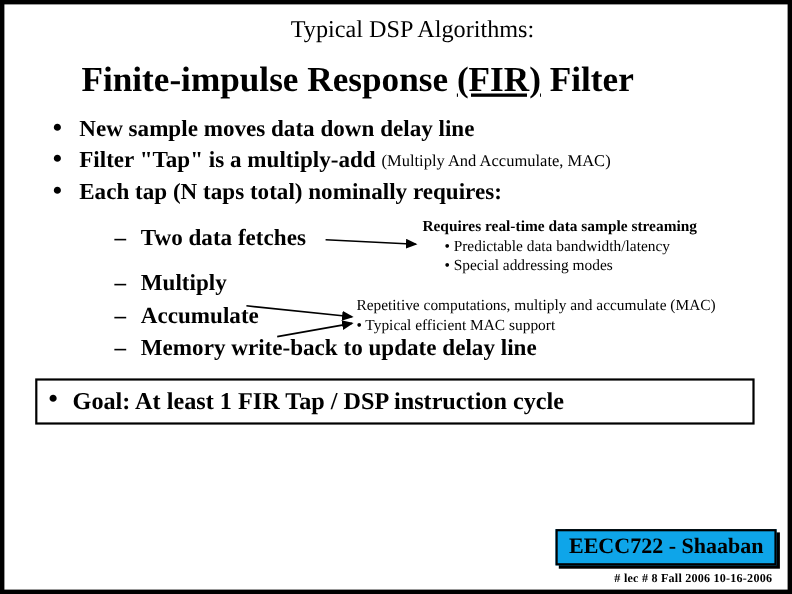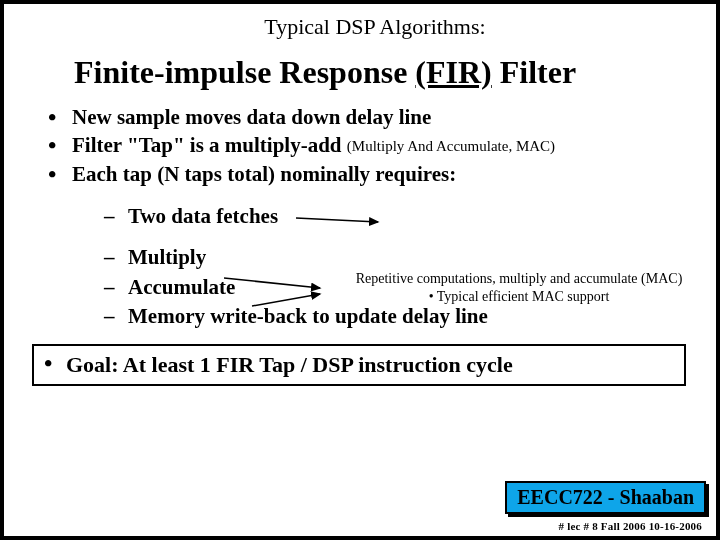--- a/index.html
+++ b/index.html
@@ -65,21 +65,21 @@
   .side-note {
     position: absolute;
     font-size: 14px;
     font-weight: normal;
     line-height: 1.25;
   }
   .side-note .sn-title { font-weight: bold; }
   .side-note ul { list-style: none; padding-left: 20px; }
   .side-note ul li::before { content: "• "; }
   .note-stream { top: -4px; left: 340px; width: 330px; }
-  .note-mac { top: 68px; left: 280px; width: 390px; text-align: center; }
+  .note-mac { top: 68px; left: 280px; width: 390px; text-align: left; }
   .dot-list { list-style: none; padding-left: 98px; margin-top: 6px; }
   .dot-list > li {
     position: relative;
     padding-left: 18px;
     font-size: 16px;
     font-weight: normal;
   }
   .dot-list > li::before {
     content: "•";
     position: absolute;
@@ -144,20 +144,27 @@
       <span class="mac-note">(Multiply And Accumulate, MAC)</span>
     </li>
     <li><span>Each tap (N taps total) nominally requires:</span></li>
   </ul>
 
   <div class="sub-block">
     <ul class="dash-list">
       <li><span>Two data fetches</span></li>
     </ul>
 
+    <div class="side-note note-stream">
+      <div class="sn-title">Requires real-time data sample streaming</div>
+      <ul>
+        <li>Predictable data bandwidth/latency</li>
+        <li>Special addressing modes</li>
+      </ul>
+    </div>
 
     <ul class="dash-list" style="margin-top:12px">
       <li><span>Multiply</span></li>
       <li><span>Accumulate</span></li>
       <li><span>Memory write-back to update delay line</span></li>
     </ul>
 
     <div class="side-note note-mac">
       <div>Repetitive computations, multiply and accumulate (MAC)</div>
       <ul style="padding-left:0;">

